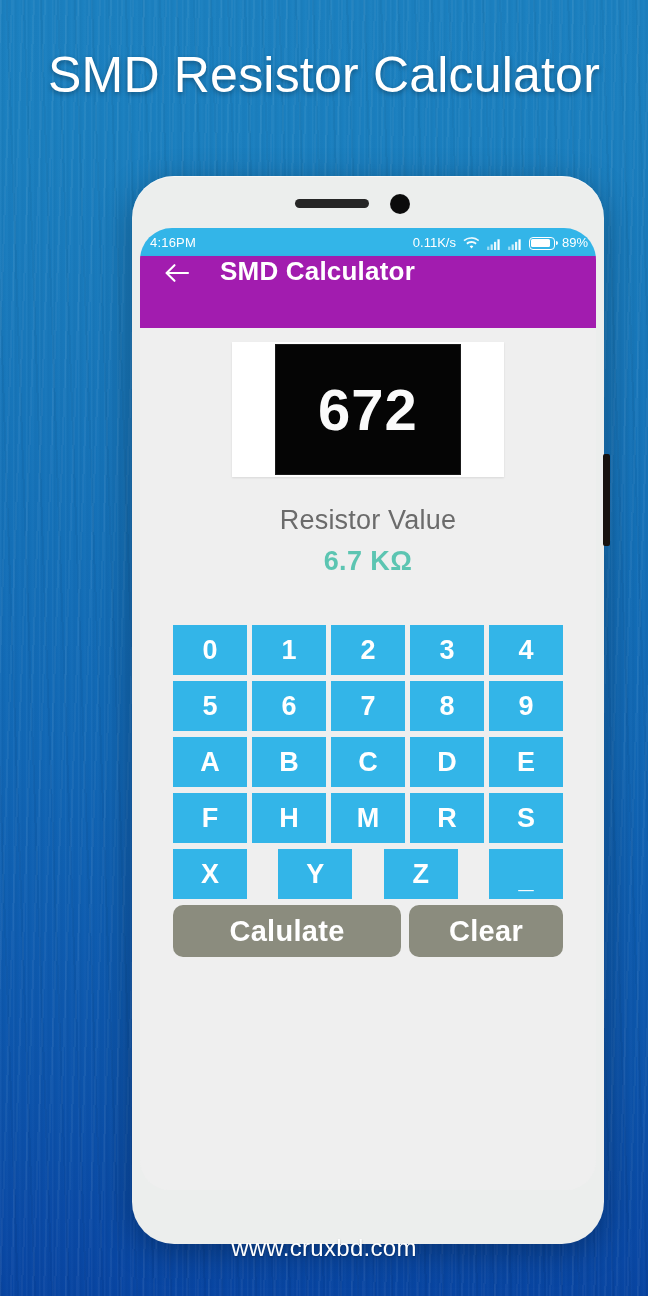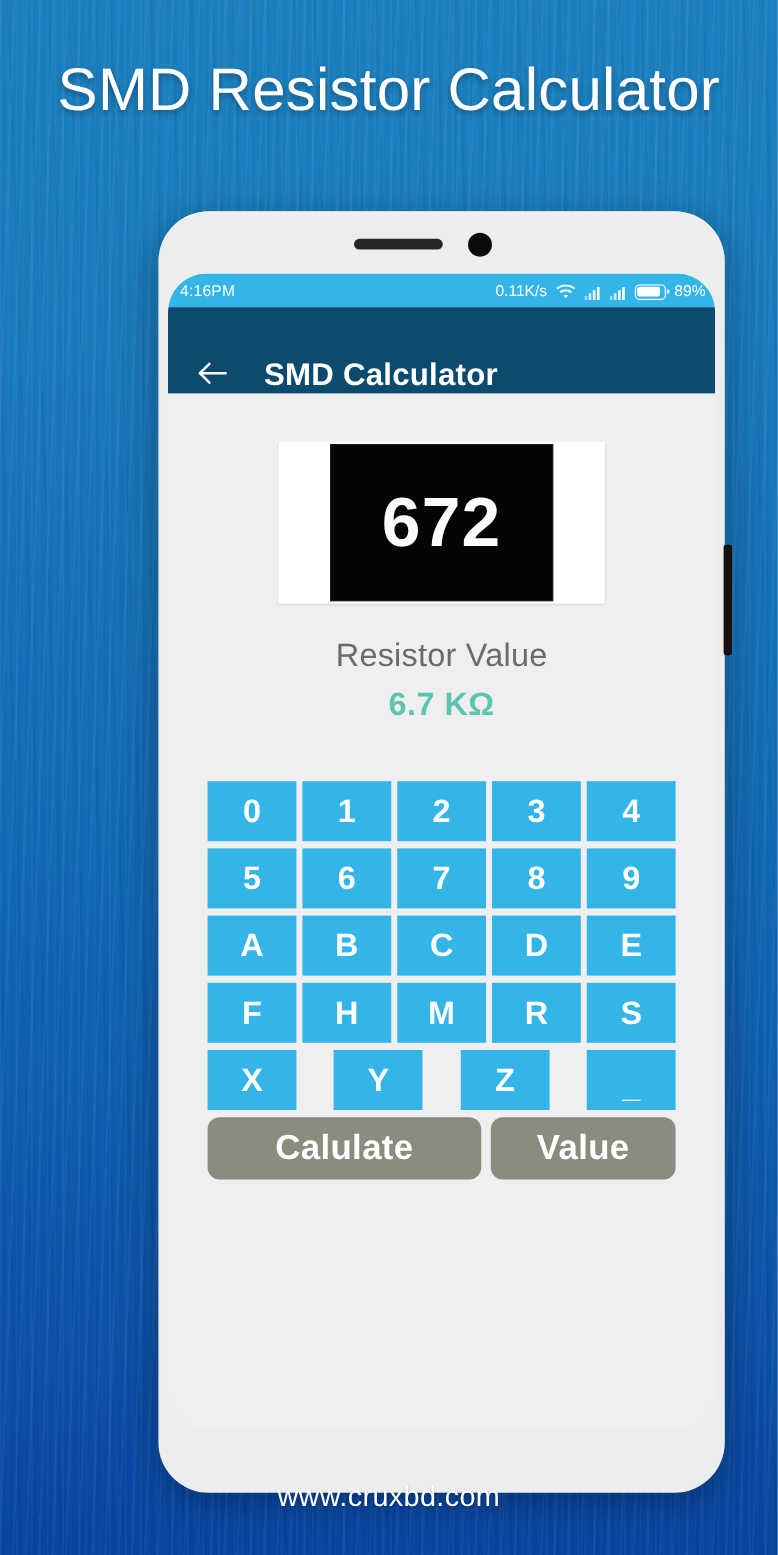--- a/index.html
+++ b/index.html
@@ -196,23 +196,23 @@
     height: 100%;
     width: 89%;
     background: #ffffff;
     border-radius: 1.5px;
   }
   #status-bar .pct { font-size: 13px; }
 
   
   #app-bar {
     height: 72px;
-    background: #0c4a6e;
-    display: flex;
-    align-items: flex-end;
+    background: #a21caf;
+    display: flex;
+    align-items: flex-start;
     padding-left: 20px;
     flex: 0 0 auto;
     box-shadow: 0 2px 4px rgba(0,0,0,.13);
   }
   #app-bar .back {
     width: 34px; height: 34px;
     display: flex; align-items: center; justify-content: center;
     cursor: pointer;
   }
   .ic-back { width: 26px; height: 22px; display: block; }
@@ -224,21 +224,21 @@
     letter-spacing: .2px;
   }
 
   
   #content {
     flex: 1 1 auto;
     background: #efefef;
     display: flex;
     flex-direction: column;
     align-items: center;
-    padding-top: 40px;
+    padding-top: 14px;
   }
 
   
   #resistor {
     width: 272px;
     height: 135px;
     background: #ffffff;
     display: flex;
     align-items: center;
     justify-content: center;
@@ -431,21 +431,21 @@
         </div>
         <div class="key-row">
           <div class="key">X</div>
           <div class="key">Y</div>
           <div class="key">Z</div>
           <div class="key underscore">_</div>
         </div>
 
         <div id="action-row">
           <div class="action-btn" id="btn-calculate">Calulate</div>
-          <div class="action-btn" id="btn-clear">Value</div>
+          <div class="action-btn" id="btn-clear">Clear</div>
         </div>
       </div>
 
     </div>
   </div>
 </div>
 
 <div id="footer">
   <div class="url">www.cruxbd.com</div>
 </div>

